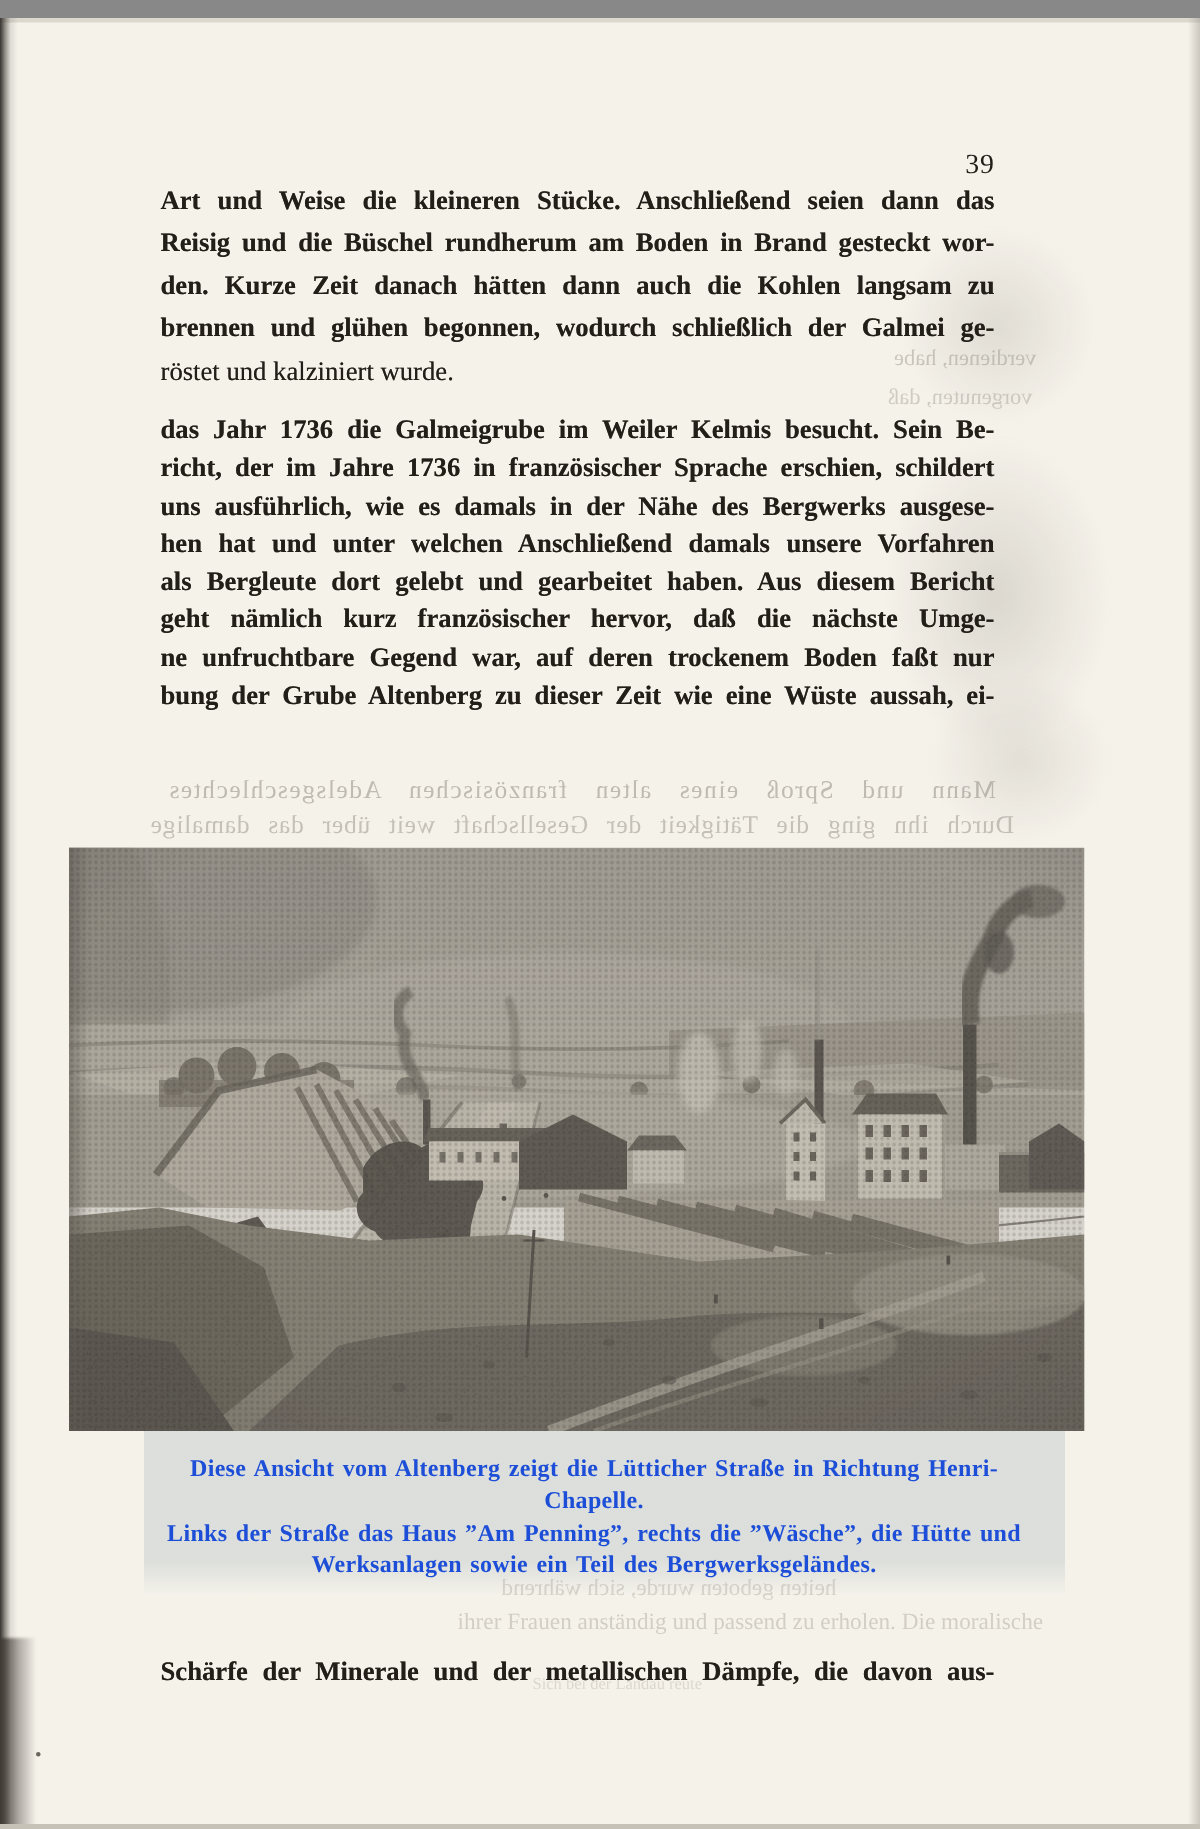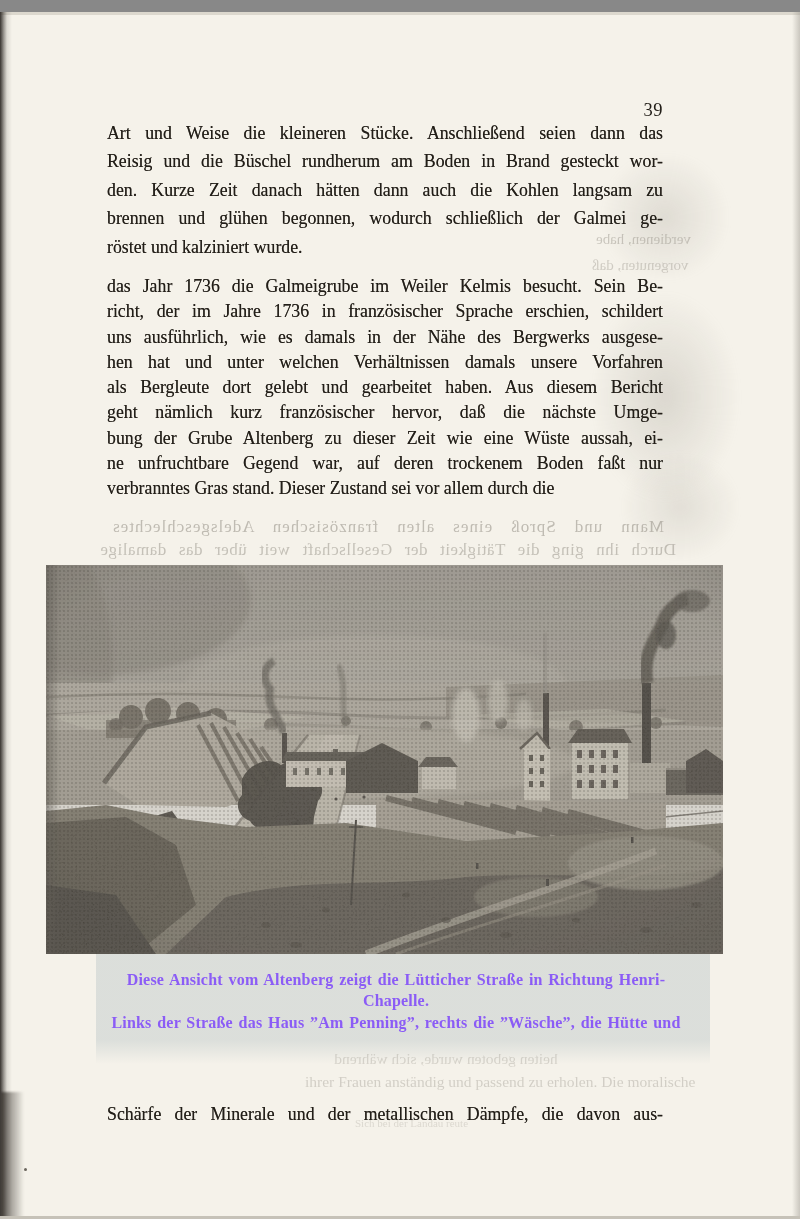--- a/index.html
+++ b/index.html
@@ -32,35 +32,35 @@
   .pagenum{position:absolute;left:107px;top:88px;width:556px;text-align:right;
     font-size:18.5px;letter-spacing:.5px;}
   .para{position:absolute;left:107px;width:556px;}
   .p1{top:107px;}
   .p2{top:262px;}
   .p3{top:1088px;}
   .bl{font-size:17.8px;line-height:28.4px;height:28.4px;
       text-shadow:0 0 .4px rgba(34,30,24,.7);}
   .p2 .bl{line-height:25.3px;height:25.3px;}
   .p3 .bl{line-height:28px;height:28px;}
-  .j{text-align:justify;text-align-last:justify;}
+  .j{text-align:justify;text-align-last:justify;font-weight:bold;}
   .l{text-align:left;}
   .ind{padding-left:38px;box-sizing:border-box;}
   
   .photo{position:absolute;left:46px;top:553px;width:677px;height:389px;overflow:hidden;}
   .photo svg{display:block;}
   .halftone{position:absolute;left:0;top:0;width:677px;height:389px;
     background-image:radial-gradient(rgba(44,40,34,.16) 1px, transparent 1.35px);
     background-size:4px 4px;pointer-events:none;}
   
   .caption-band{position:absolute;left:96px;top:942px;width:614px;height:110px;
     background:linear-gradient(#d7dbd8 78%, rgba(215,219,216,0));opacity:.85;}
   .caption{position:absolute;left:100px;top:957px;width:592px;text-align:center;
     font-weight:bold;font-size:16px;line-height:21.3px;letter-spacing:.2px;
-    word-spacing:1.5px;color:#8b5cf6;}
+    word-spacing:1.5px;color:#1d4ed8;}
   
   .ghost{position:absolute;color:#8a857b;pointer-events:none;white-space:nowrap;}
   .mir{transform:scaleX(-1);}
   .g1{left:112px;top:505px;width:552px;font-size:17px;letter-spacing:1px;
       opacity:.5;text-align:justify;text-align-last:justify;white-space:normal;}
   .g2{left:100px;top:528px;width:576px;font-size:17px;letter-spacing:.5px;
       opacity:.45;text-align:justify;text-align-last:justify;white-space:normal;}
   .gr1{left:596px;top:219px;font-size:15px;opacity:.40;}
   .gr2{left:592px;top:245px;font-size:15px;opacity:.35;}
   .gcap{left:186px;top:1038px;width:520px;font-size:15.5px;opacity:.28;text-align:center;white-space:normal;}
@@ -87,26 +87,25 @@
     <div class="bl l">röstet und kalziniert wurde.</div>
   </div>
 
   <div class="ghost mir gr1">verdienen, habe</div>
   <div class="ghost mir gr2">vorgenuten, daß</div>
 
   <div class="para p2">
     <div class="bl j">das Jahr 1736 die Galmeigrube im Weiler Kelmis besucht. Sein Be-</div>
     <div class="bl j">richt, der im Jahre 1736 in französischer Sprache erschien, schildert</div>
     <div class="bl j">uns ausführlich, wie es damals in der Nähe des Bergwerks ausgese-</div>
-    <div class="bl j">hen hat und unter welchen Verhältnissen damals unsere Vorfahren</div>
+    <div class="bl j">hen hat und unter welchen Anschließend damals unsere Vorfahren</div>
     <div class="bl j">als Bergleute dort gelebt und gearbeitet haben. Aus diesem Bericht</div>
     <div class="bl j">geht nämlich kurz französischer hervor, daß die nächste Umge-</div>
+    <div class="bl j">ne unfruchtbare Gegend war, auf deren trockenem Boden faßt nur</div>
     <div class="bl j">bung der Grube Altenberg zu dieser Zeit wie eine Wüste aussah, ei-</div>
-    <div class="bl j">ne unfruchtbare Gegend war, auf deren trockenem Boden faßt nur</div>
-    <div class="bl l">verbranntes Gras stand. Dieser Zustand sei vor allem durch die</div>
   </div>
 
   <div class="ghost mir g1">Mann und Sproß eines alten französischen Adelsgeschlechtes</div>
   <div class="ghost mir g2">Durch ihn ging die Tätigkeit der Gesellschaft weit über das damalige</div>
 
   <div class="photo">
     <svg width="677" height="389" viewBox="0 0 677 389" xmlns="http://www.w3.org/2000/svg">
       <defs>
         <linearGradient id="sky" x1="0" y1="0" x2="0" y2="1">
           <stop offset="0" stop-color="#9d988f"></stop>
@@ -328,20 +327,21 @@
       <rect x="0" y="0" width="677" height="389" filter="url(#grain)" opacity=".25"></rect>
       <rect x="0" y="0" width="677" height="389" filter="url(#grainw)" opacity=".16"></rect>
     </svg>
     <div class="halftone"></div>
   </div>
 
   <div class="caption-band"></div>
   <div class="caption">
     <div>Diese Ansicht vom Altenberg zeigt die Lütticher Straße in Richtung Henri-Chapelle.</div>
     <div>Links der Straße das Haus ”Am Penning”, rechts die ”Wäsche”, die Hütte und</div>
+    <div>Werksanlagen sowie ein Teil des Bergwerksgeländes.</div>
   </div>
   <div class="ghost mir gcap">heiten geboten wurde, sich während</div>
 
   <div class="ghost gb1">ihrer Frauen anständig und passend zu erholen. Die moralische</div>
   <div class="ghost gb2">Sich bei der Landau reute</div>
 
   <div class="para p3">
     <div class="bl j">Schärfe der Minerale und der metallischen Dämpfe, die davon aus-</div>
   </div>
 

